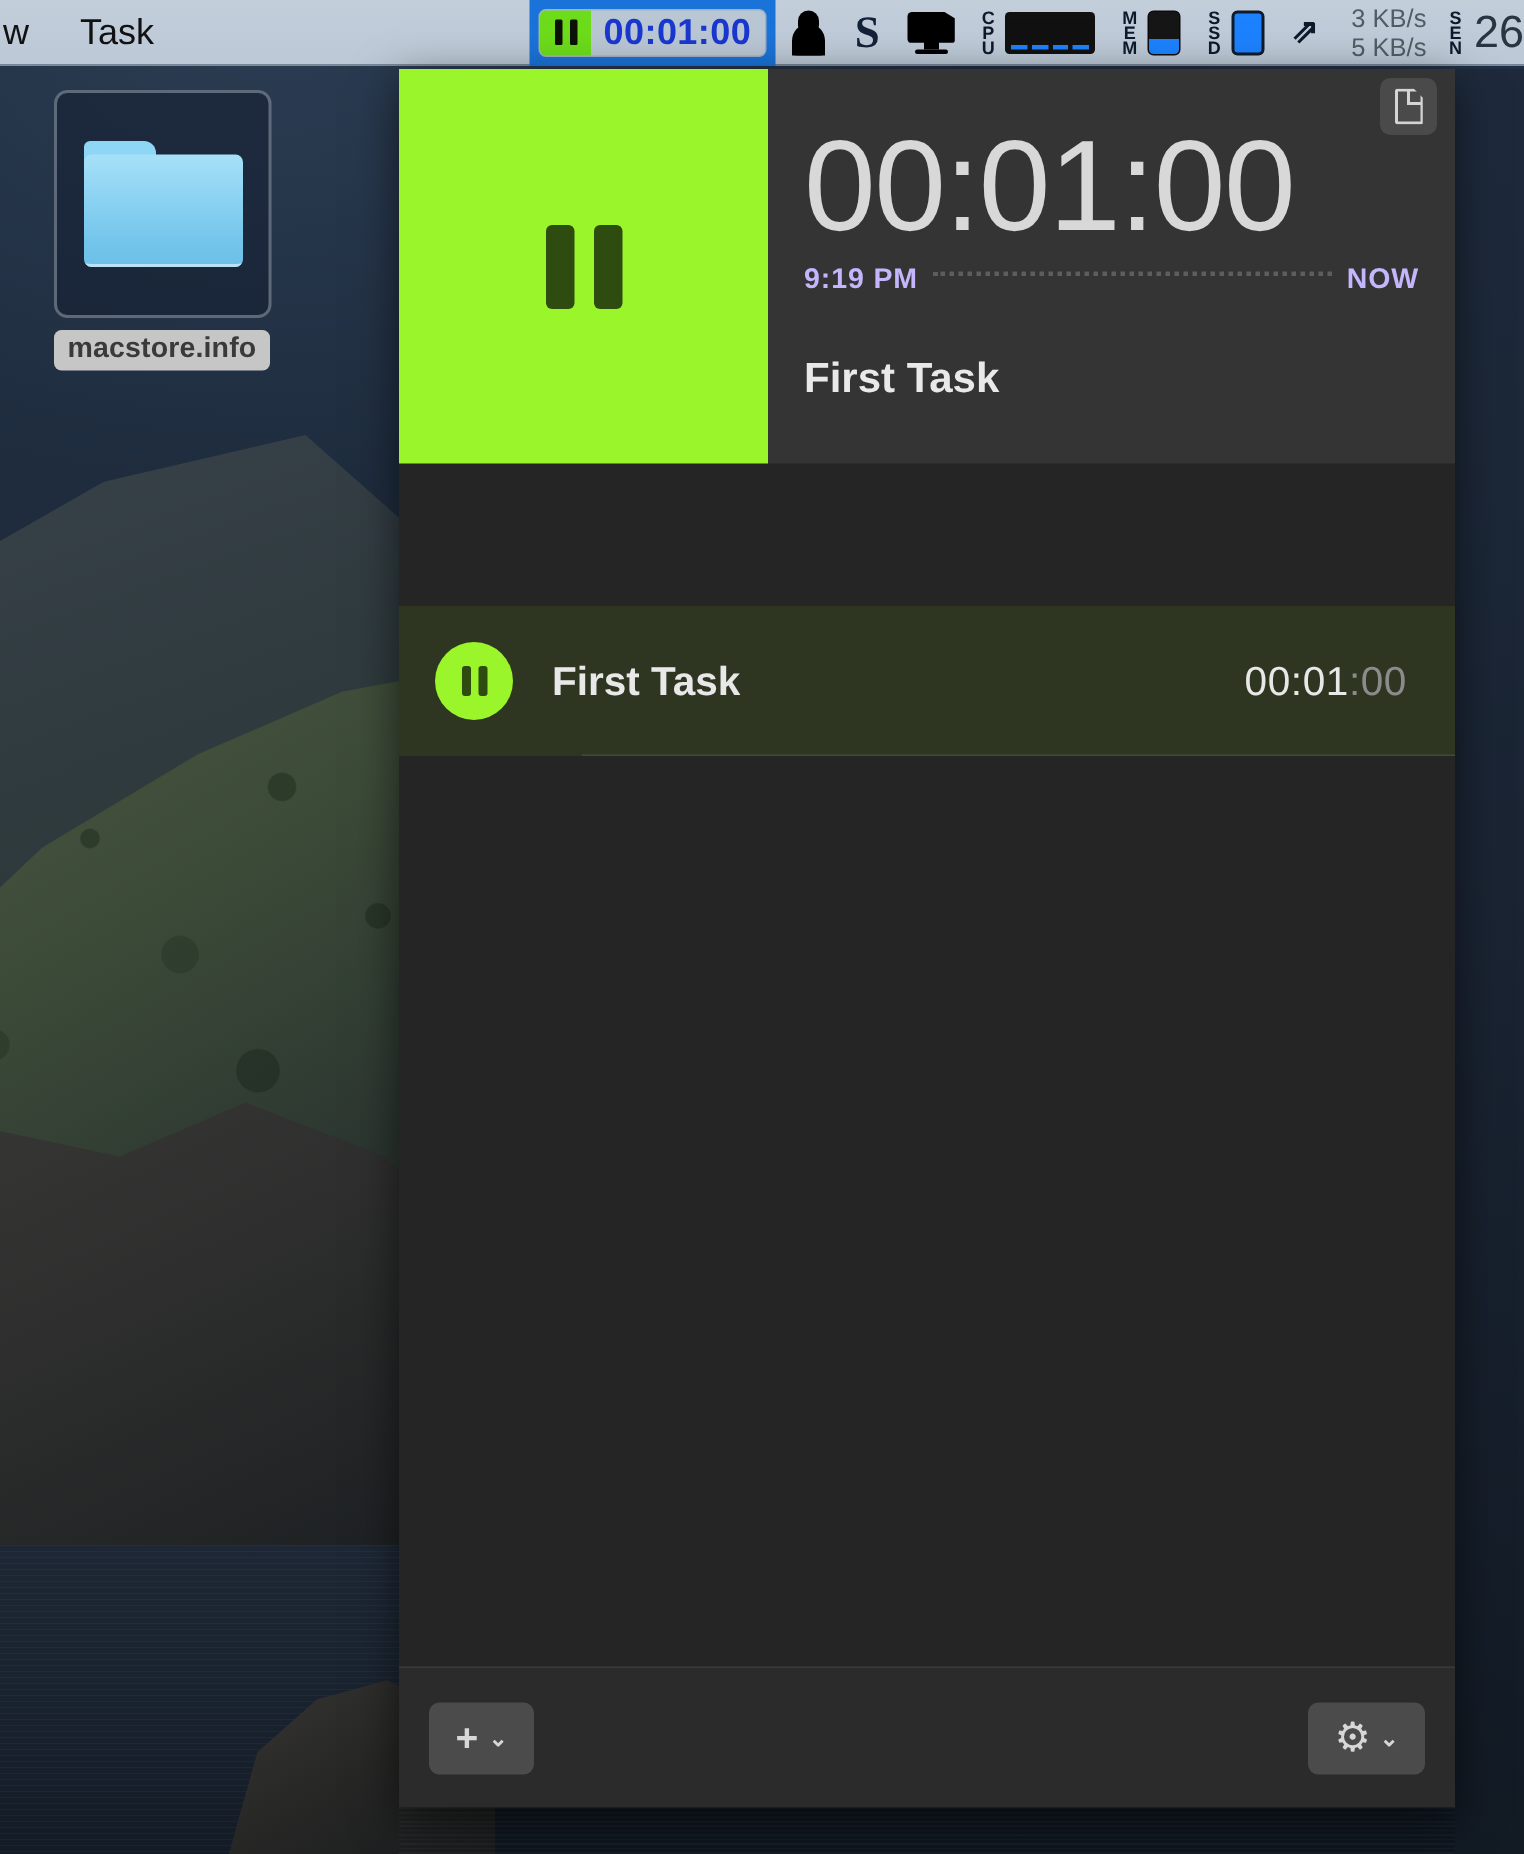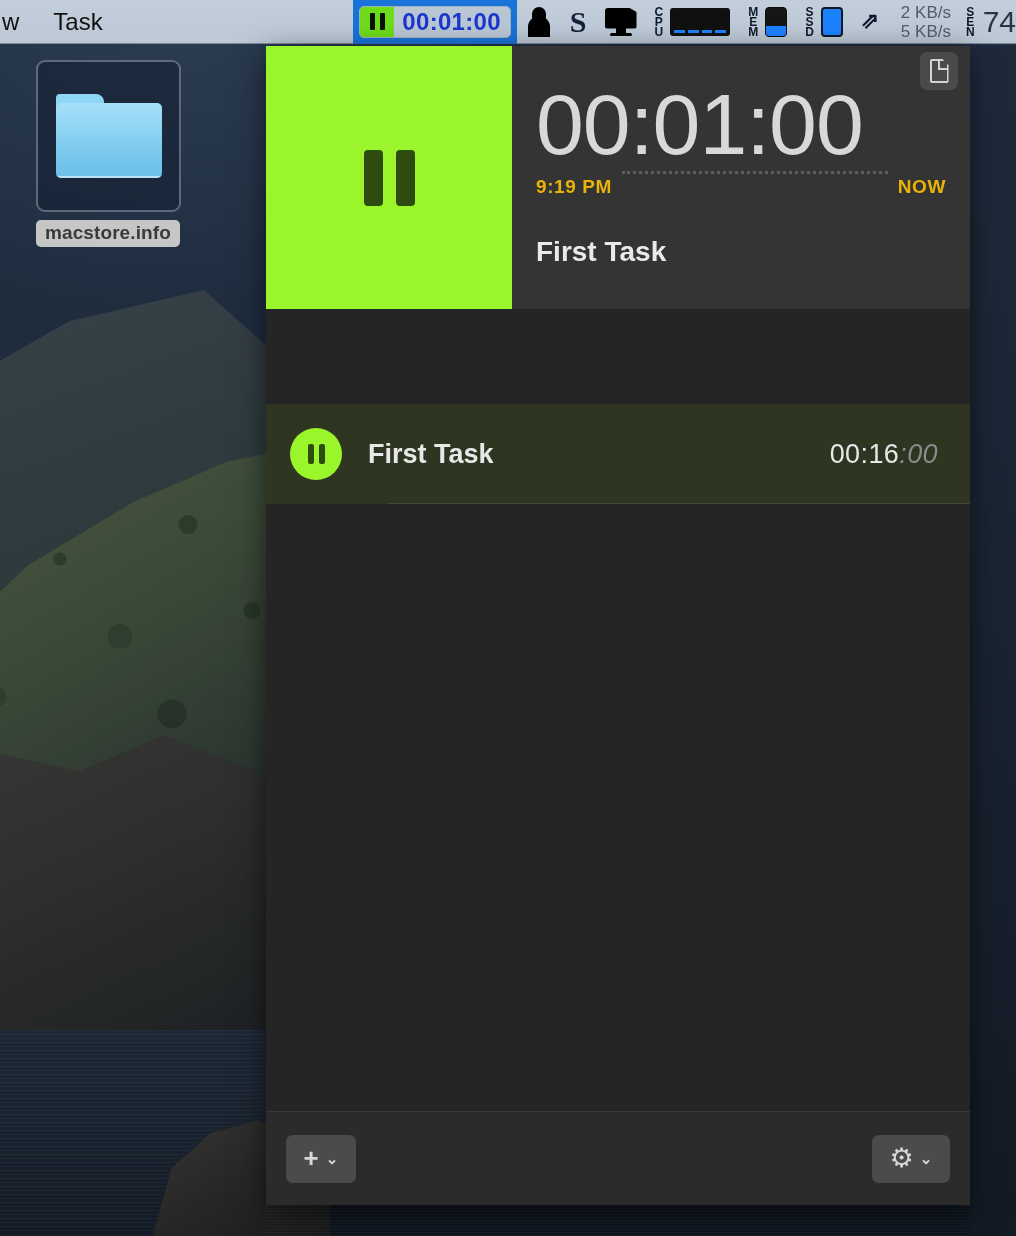--- a/index.html
+++ b/index.html
@@ -188,43 +188,43 @@
              clip-path:polygon(0 0, 68% 0, 100% 26%, 100% 100%, 0 100%); position:relative; }
   .pageicon:after{ content:""; position:absolute; right:0; top:0; width:8px; height:8px;
              border-left:2px solid #d4d4d4; border-bottom:2px solid #d4d4d4; transform:translate(1px,-1px) ; }
 
   #big-time{
     font-size:86px; font-weight:300; color:#d8d8d8; letter-spacing:-1px;
     padding-top:30px; line-height:96px; white-space:nowrap;
     font-family:"Liberation Sans", sans-serif;
   }
   #time-range{
-    display:flex; align-items:flex-start; gap:10px;
-    font-size:19px; font-weight:bold; color:#eab308; letter-spacing:.6px; margin-top:4px;
+    display:flex; align-items:center; gap:10px;
+    font-size:19px; font-weight:bold; color:#c4b5fd; letter-spacing:.6px; margin-top:4px;
   }
   #time-range .dots{ flex:1; border-bottom:3px dotted #5d5d5d; transform:translateY(-5px); }
   #hdr-task{ font-size:28px; font-weight:bold; color:#e9e9e9; margin-top:38px; }
 
   
   #gap{ height:95px; background:#252525; }
 
   
   #task-list{ }
   .task-row{
     display:flex; align-items:center; height:100px; background:#2e3622; position:relative;
     padding:0 32px 0 24px; cursor:pointer;
   }
   .task-row .play{
     width:52px; height:52px; border-radius:50%; background:#9bf52b;
     display:flex; align-items:center; justify-content:center; gap:5px; flex:0 0 auto; cursor:pointer;
   }
   .task-row .play i{ display:block; width:6px; height:20px; background:#2e4c10; border-radius:2px; }
   .task-row .tname{ margin-left:26px; font-size:27px; font-weight:bold; color:#e8e8e8; flex:1; }
   .task-row .ttime{ font-size:27px; color:#e8e8e8; letter-spacing:.4px; }
-  .task-row .ttime .dim{ color:#8b8b8b;font-style:italic; }
+  .task-row .ttime .dim{ color:#8b8b8b; }
   .task-row .rowline{ position:absolute; left:122px; right:0; bottom:0; height:1px; background:#444a3a; }
 
   
   #filler{ height:607px; background:#252525; }
 
   
   #bottom{
     height:94px; background:#2b2b2b; border-top:1px solid #3a3a3a;
     display:flex; align-items:center; padding:0 20px; position:relative;
   }
@@ -343,32 +343,32 @@
       </span>
       <span class="gauge-out"></span>
     </div>
 
     <div class="mb-icon">
       <span class="netarrows">⇗<br></span>
     </div>
 
     <div class="mb-icon" style="padding-right:6px;">
       <span class="netspeed">
-        <span style="display:block">2 KB/s</span>
+        <span style="display:block">3 KB/s</span>
         <span style="display:block">5 KB/s</span>
       </span>
     </div>
 
     <div class="mb-icon" style="gap:8px; padding-right:0;">
       <span class="vlabel">
         <span>S</span>
         <span>E</span>
         <span>N</span>
       </span>
-      <span class="sensor-num">74</span>
+      <span class="sensor-num">26</span>
     </div>
   </div>
 </div>
 
 <div id="app">
 
   <div id="hdr">
 
     <div id="pause-panel">
       <span class="bars">
@@ -398,21 +398,21 @@
   <div id="gap"></div>
 
   <div id="task-list">
     <div class="task-row">
       <span class="play">
         <i></i>
           <i></i>
       </span>
       <span class="tname">First Task</span>
       <span class="ttime">
-        <span>00:16</span><span class="dim">:00</span>
+        <span>00:01</span><span class="dim">:00</span>
       </span>
       <span class="rowline"></span>
     </div>
   </div>
 
   <div id="filler"></div>
 
   <div id="bottom">
     <div class="btn" id="add-btn">
       <span>+</span>

